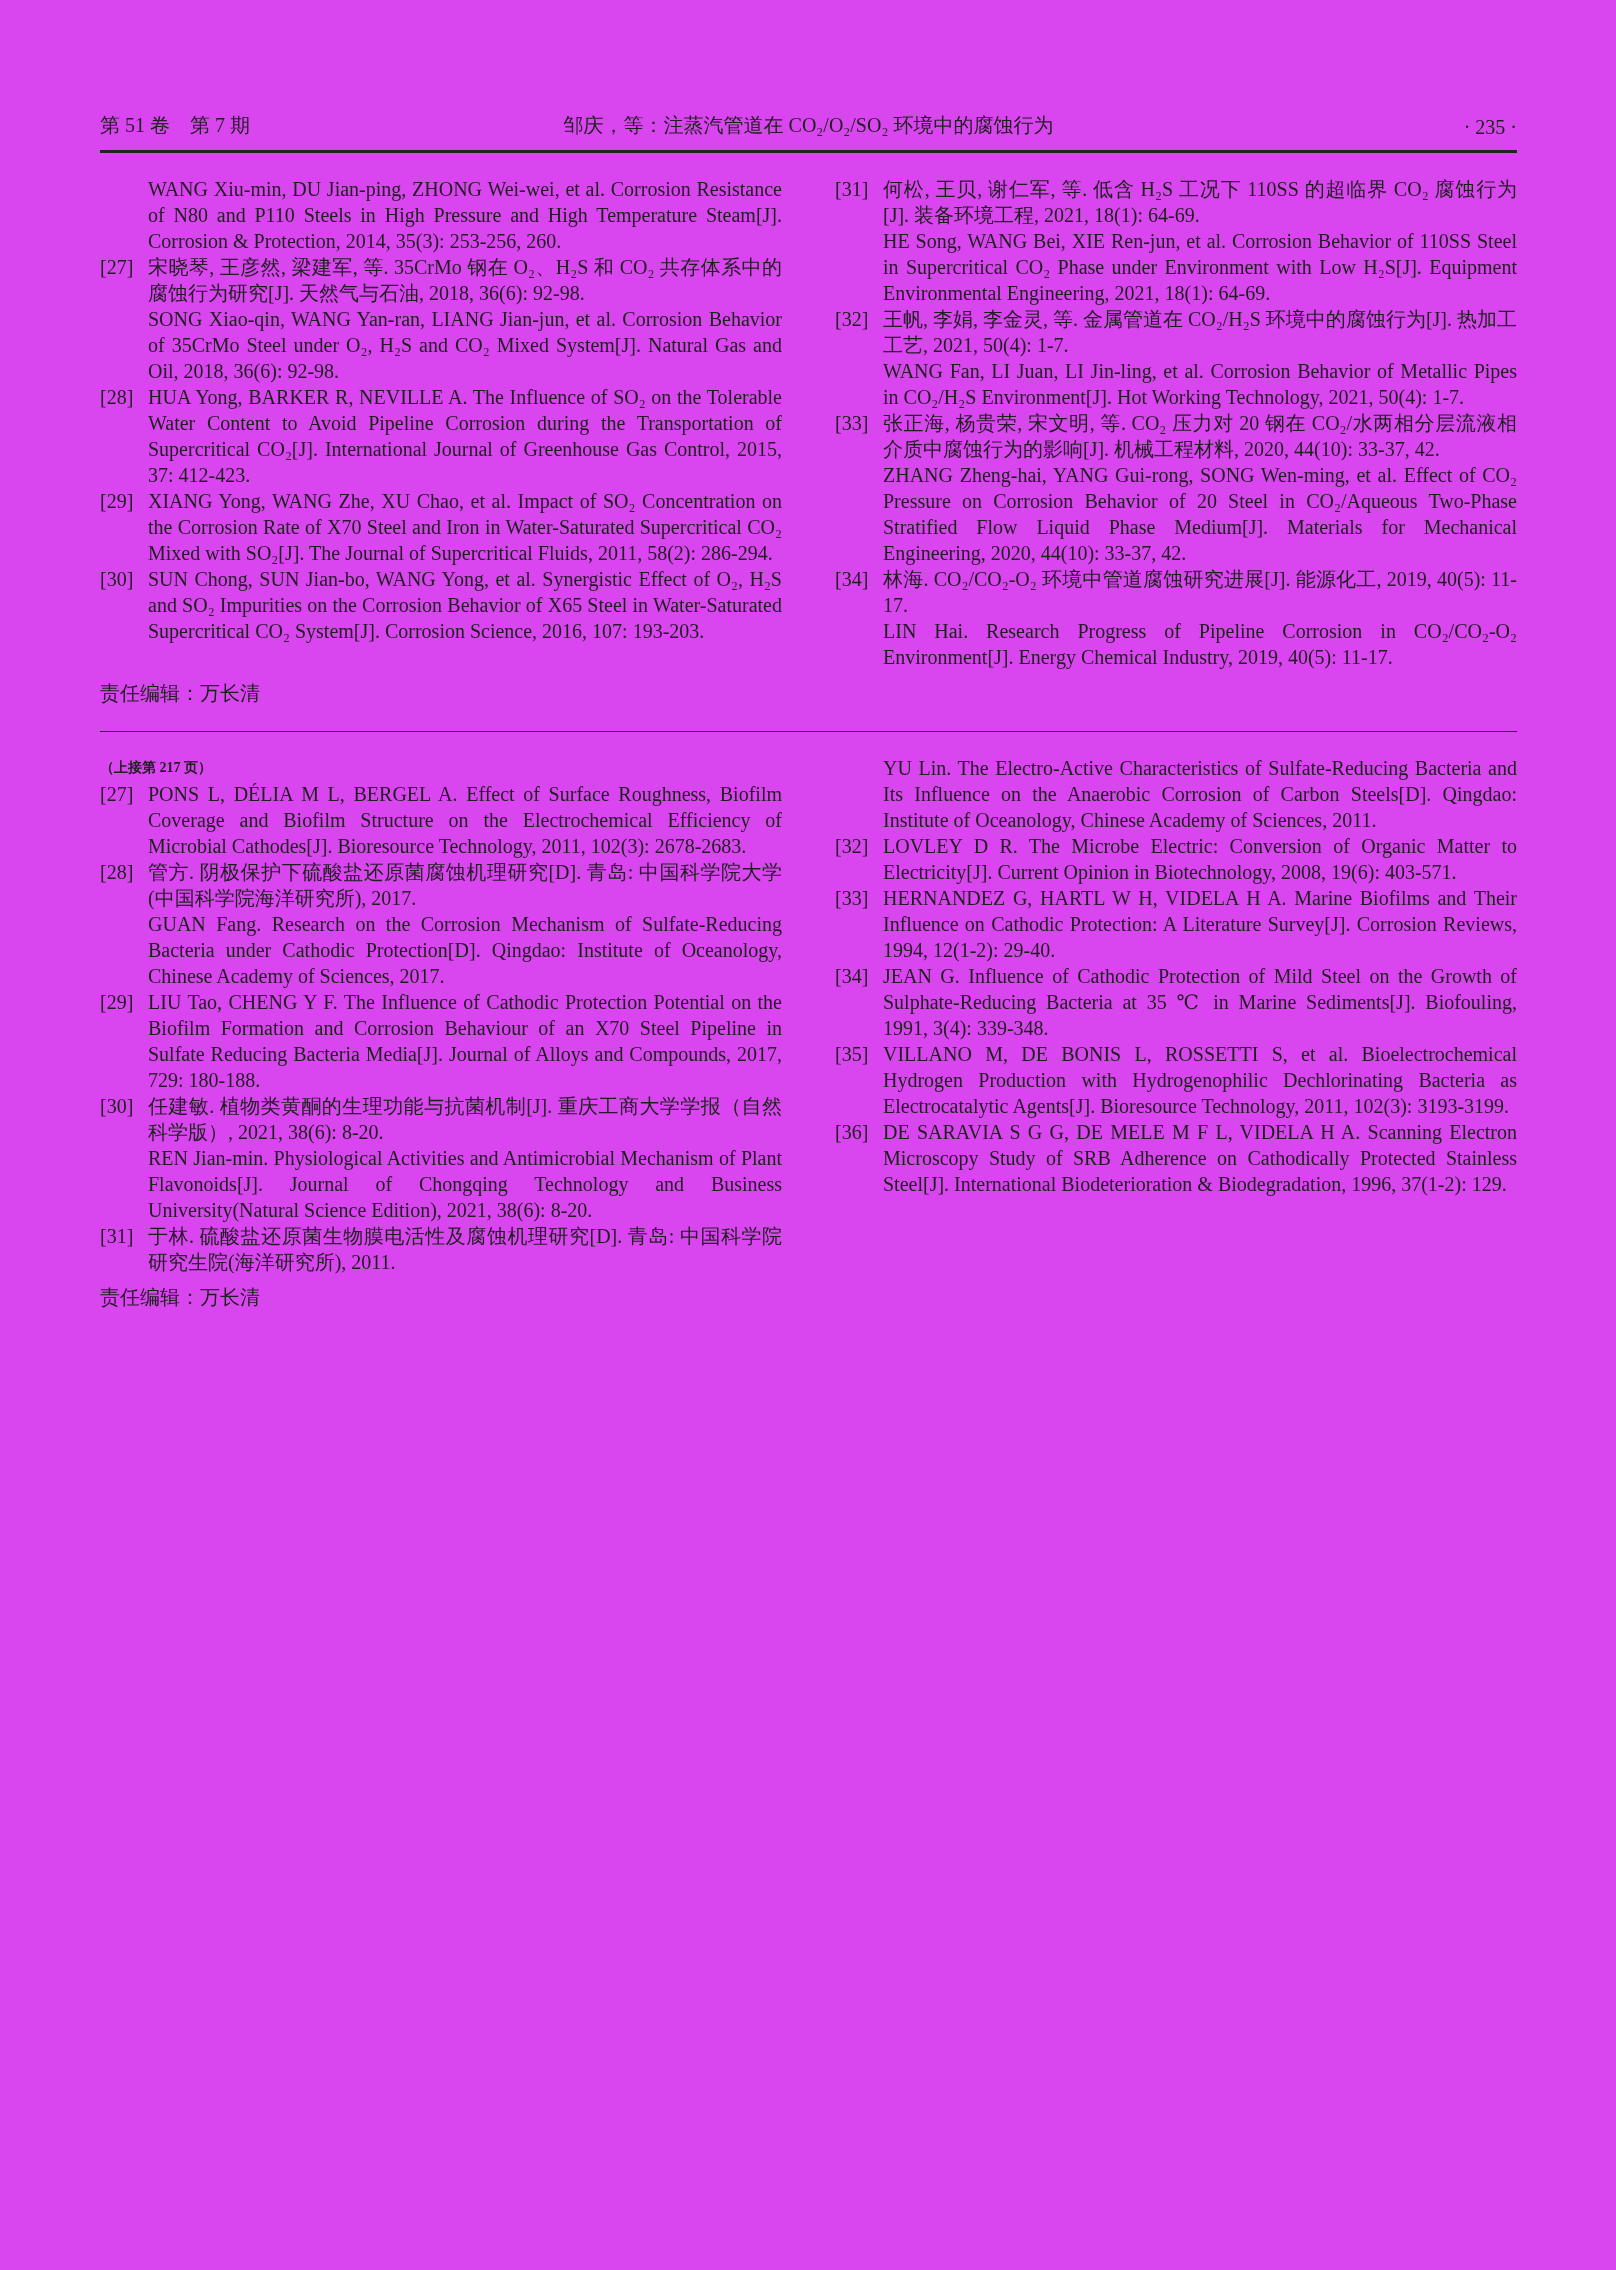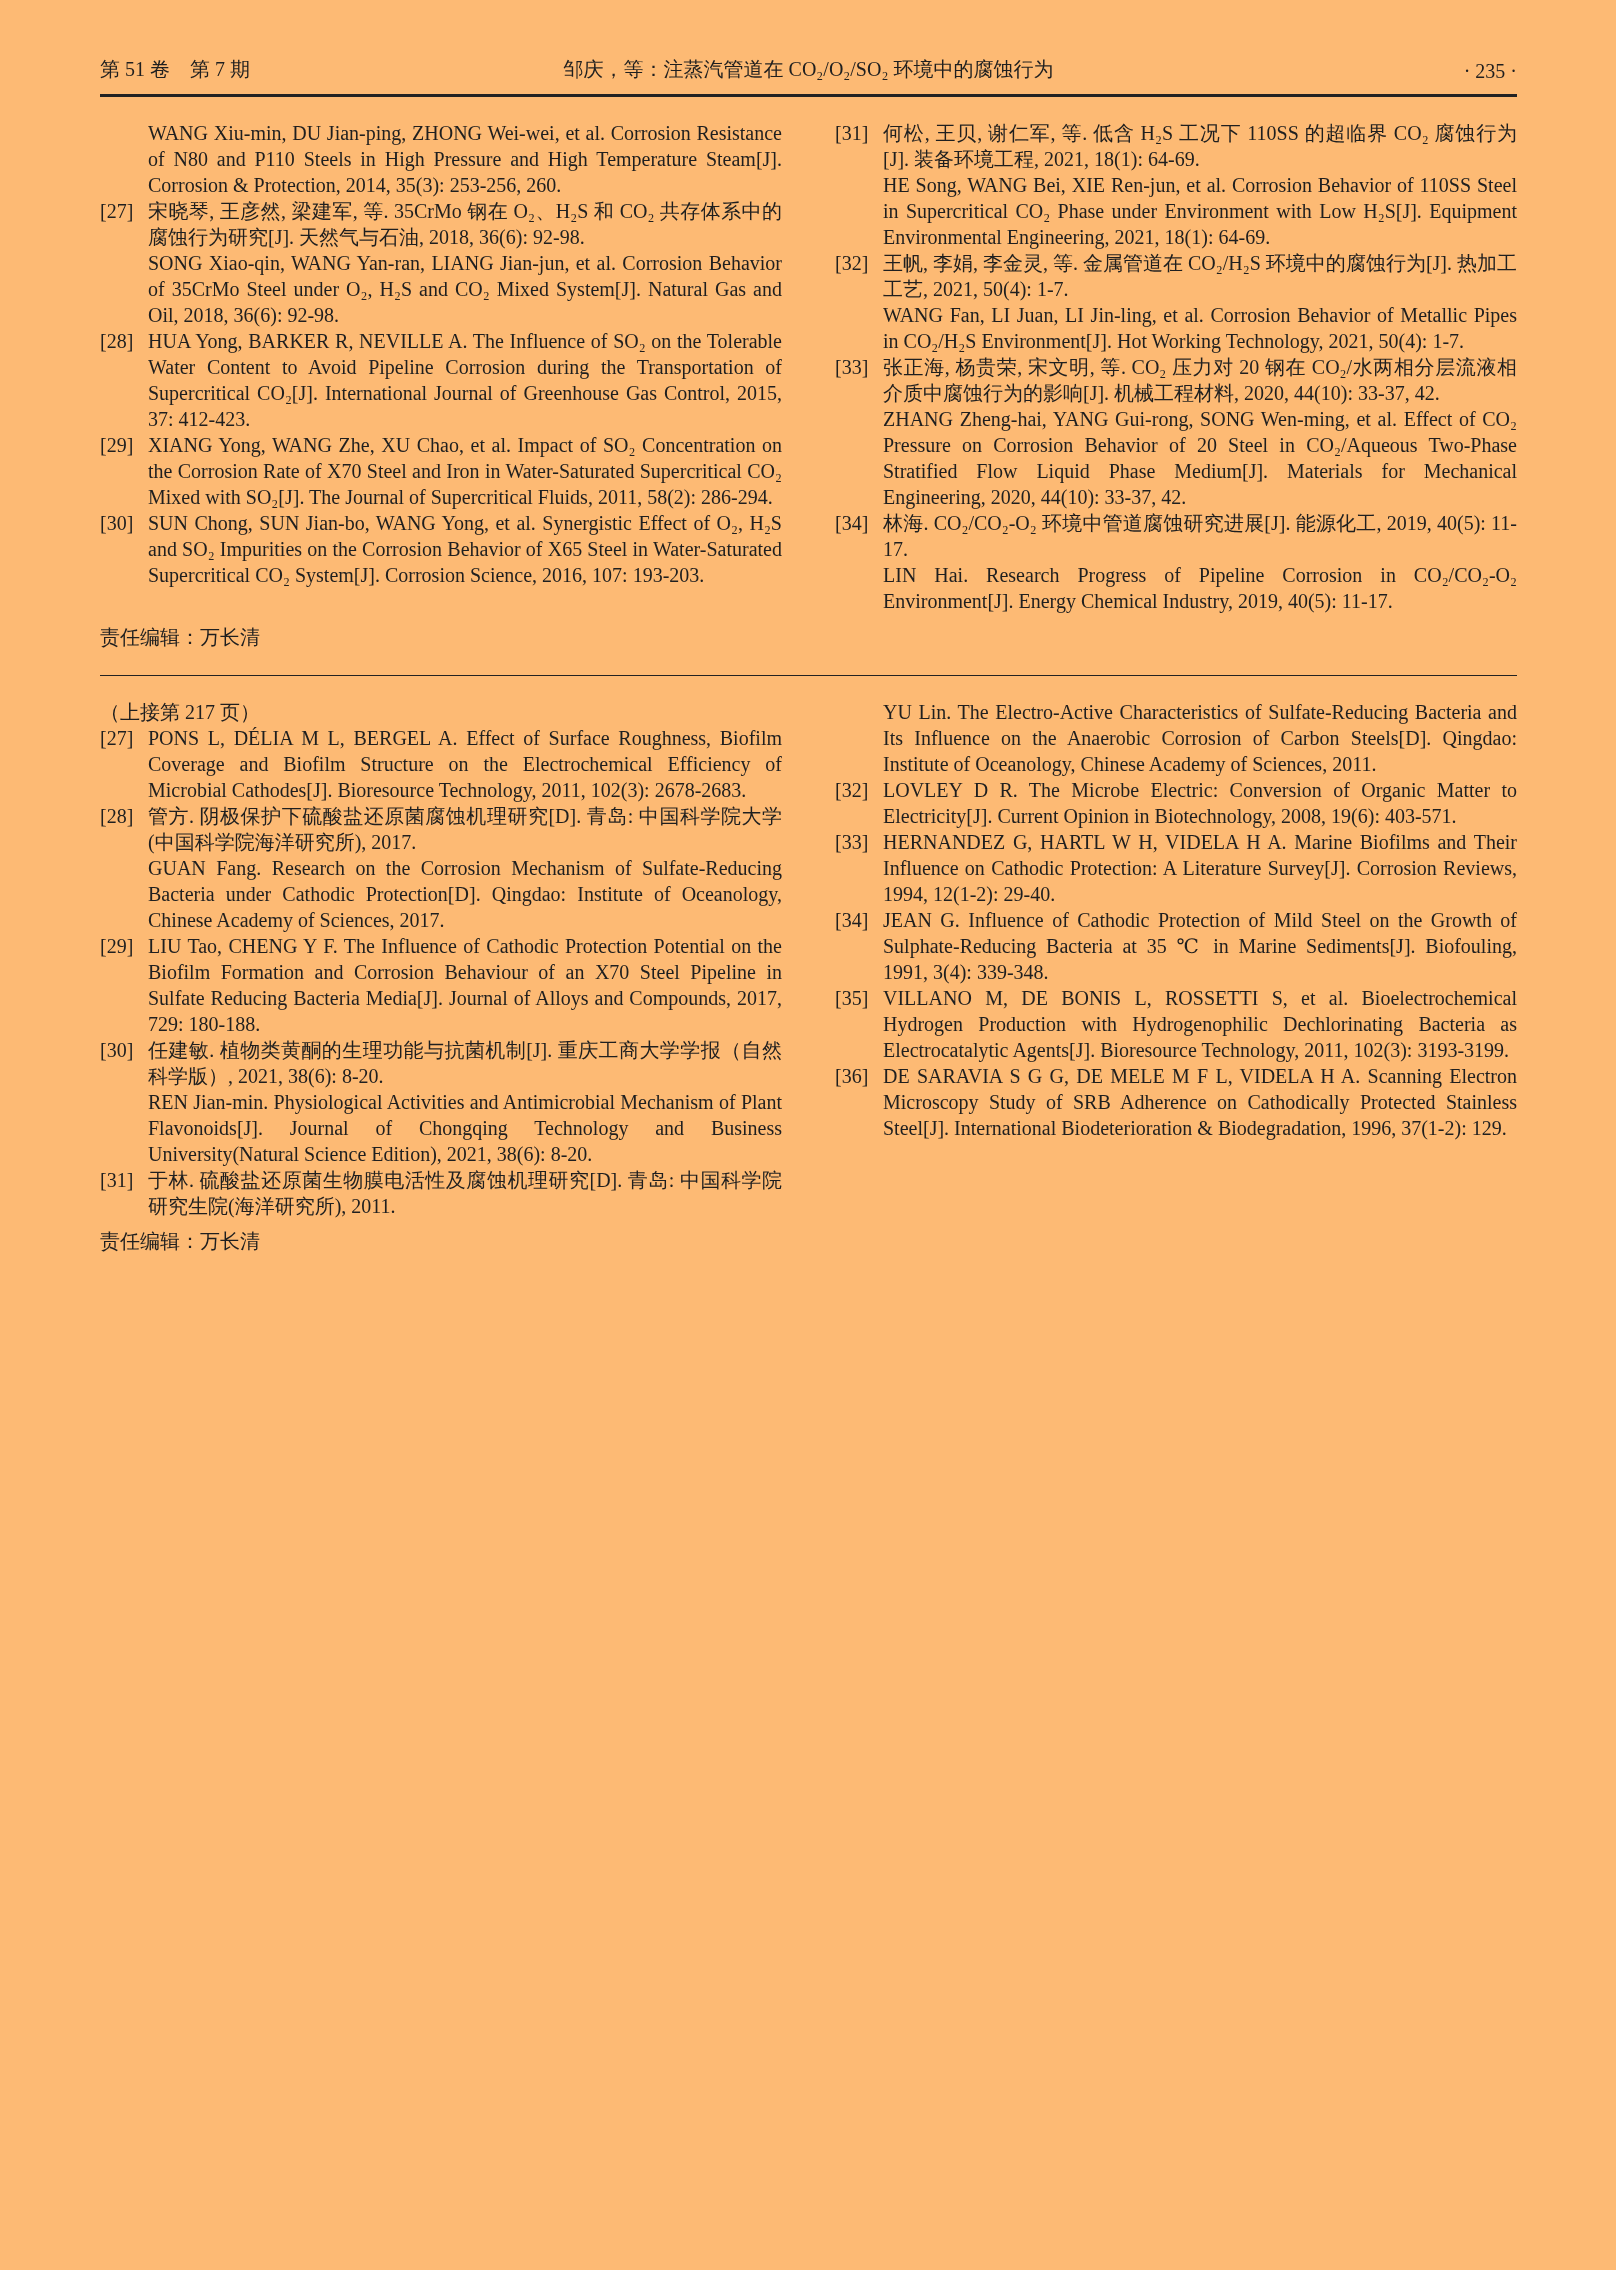--- a/index.html
+++ b/index.html
@@ -1,24 +1,24 @@
 <!DOCTYPE html>
 <html style="font-size:15px"><head>
 <meta charset="utf-8">
 <style>
   * { margin: 0; padding: 0; box-sizing: border-box; }
   html, body { background: #ffffff; }
   .page {
     width: 1617px;
     height: 2270px;
     margin: 0 auto;
-    background: #fdba74;
+    background: #d946ef;
     color: #1f1f1f;
     font-family: "Liberation Serif", "DejaVu Serif", serif;
-    padding: 56px 100px 0 100px;
+    padding: 112px 100px 0 100px;
     overflow: hidden;
     position: relative;
   }
   .page-header {
     display: grid;
     grid-template-columns: 1fr auto 1fr;
     align-items: flex-end;
     font-size: 20px;
     padding-bottom: 11.4px;
     border-bottom: 3.8px solid #222222;
@@ -46,22 +46,23 @@
     font-size: 20px;
     line-height: 26px;
     margin-top: 9.5px;
     padding-right: 59px;
   }
   .divider {
     border-top: 1.9px solid #222222;
     margin-top: 25px;
   }
   .continued-note {
-    font-size: 20px;
+    font-size: 14px;
     line-height: 26px;
+    font-weight: bold;
   }
 </style>
 </head>
 <body>
 
 <div class="page">
 
   <div class="page-header">
     <span class="vol">第 51 卷　第 7 期</span>
     <span class="title">邹庆，等：注蒸汽管道在 CO₂/O₂/SO₂ 环境中的腐蚀行为</span>

